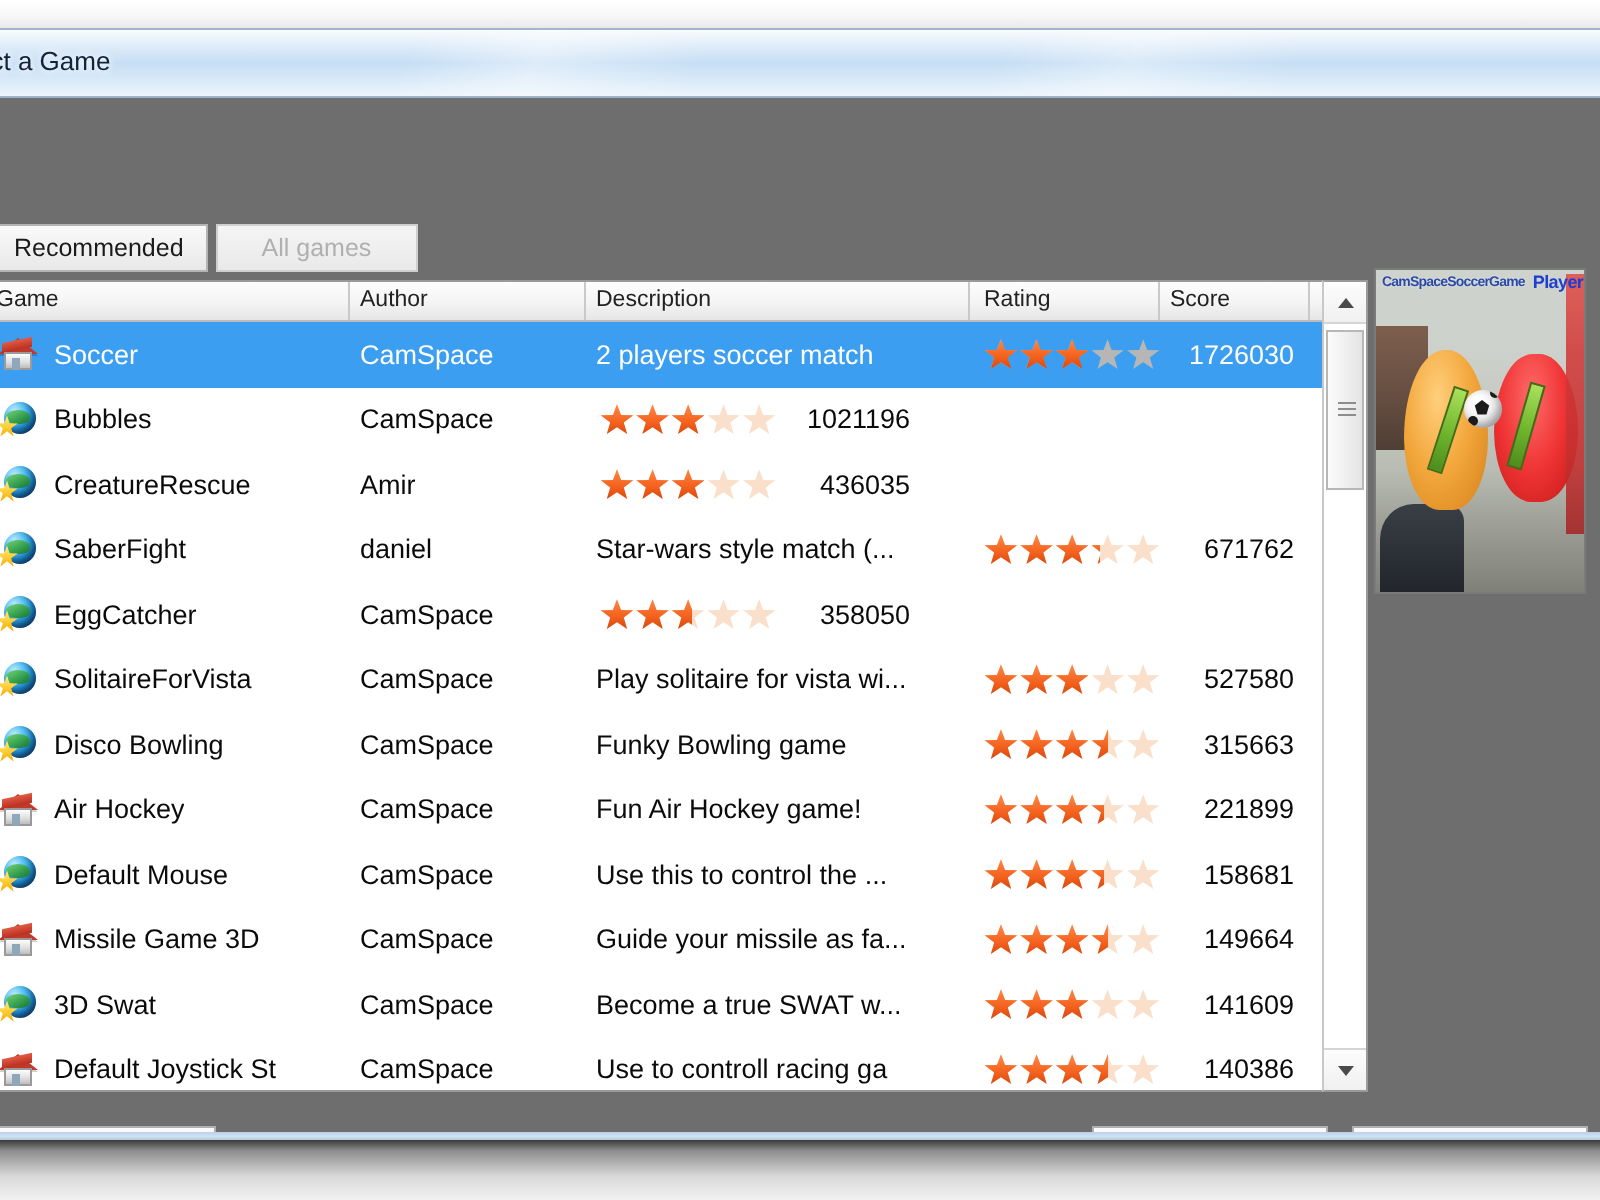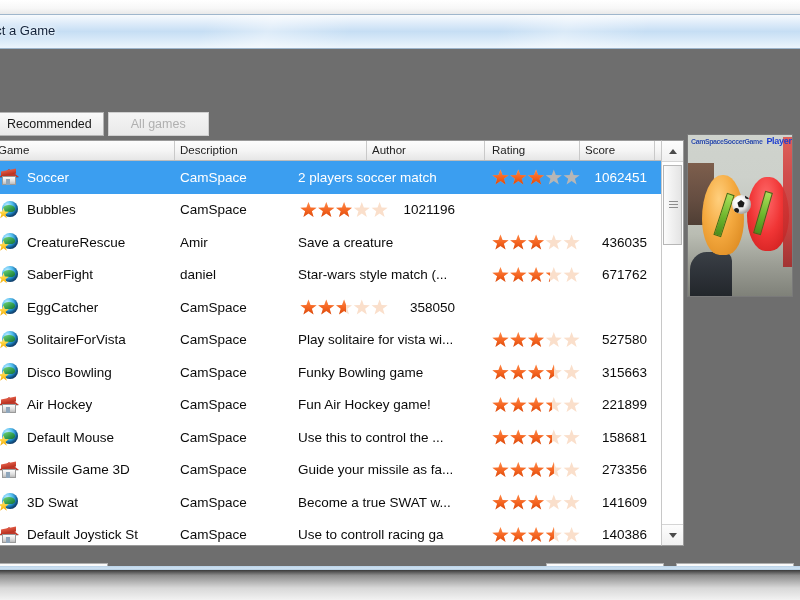--- a/index.html
+++ b/index.html
@@ -510,22 +510,22 @@
     <div id="body">
 
       <div id="tabs">
         <div class="tab">Recommended</div>
         <div class="tab disabled">All games</div>
       </div>
 
       <div id="listview">
         <div id="lv-header">
           <div class="hcell c-game">Game</div>
+          <div class="hcell c-author">Author</div>
           <div class="hcell c-desc">Description</div>
-          <div class="hcell c-author">Author</div>
           <div class="hcell c-rating">Rating</div>
           <div class="hcell c-score" style="text-align:left;padding-left:5px;">Score</div>
           <div class="hcell corner"></div>
         </div>
         <div id="lv-rows">
             <div class="row selected">
               <div class="cell c-game">
                 <span class="icon ic-house">
                   <span class="roof"></span>
                   <span class="roof2"></span>
@@ -557,21 +557,21 @@
                     </span>
                   </span>
                   <span class="star-wrap">
                     <span class="star-shape star-bg gray"></span>
                   </span>
                   <span class="star-wrap">
                     <span class="star-shape star-bg gray"></span>
                   </span>
                 </div>
               </div>
-              <div class="cell c-score">1062451</div>
+              <div class="cell c-score">1726030</div>
             </div>
             <div class="row">
               <div class="cell c-game">
                 <span class="icon ic-globe">
                   <span class="ball"></span>
                   <span class="star"></span>
                 </span>
                 <span class="game-name">Bubbles</span>
               </div>
               <div class="cell c-author">CamSpace</div>
@@ -607,21 +607,20 @@
             </div>
             <div class="row">
               <div class="cell c-game">
                 <span class="icon ic-globe">
                   <span class="ball"></span>
                   <span class="star"></span>
                 </span>
                 <span class="game-name">CreatureRescue</span>
               </div>
               <div class="cell c-author">Amir</div>
-              <div class="cell c-desc">Save a creature</div>
               <div class="cell c-rating">
                 <div class="stars">
                   <span class="star-wrap">
                     <span class="star-shape star-bg"></span>
                     <span style="position: absolute; left: 0px; top: 0px; height: 100%; width: 100%; overflow: hidden;">
                       <span class="star-shape star-fg" style="width: 17px; height: 16px; position: absolute; left: 0px; top: 0px;"></span>
                     </span>
                   </span>
                   <span class="star-wrap">
                     <span class="star-shape star-bg"></span>
@@ -934,21 +933,21 @@
                     <span class="star-shape star-bg"></span>
                     <span style="position: absolute; left: 0px; top: 0px; height: 100%; width: 50%; overflow: hidden;">
                       <span class="star-shape star-fg" style="width: 17px; height: 16px; position: absolute; left: 0px; top: 0px;"></span>
                     </span>
                   </span>
                   <span class="star-wrap">
                     <span class="star-shape star-bg"></span>
                   </span>
                 </div>
               </div>
-              <div class="cell c-score">273356</div>
+              <div class="cell c-score">149664</div>
             </div>
             <div class="row">
               <div class="cell c-game">
                 <span class="icon ic-globe">
                   <span class="ball"></span>
                   <span class="star"></span>
                 </span>
                 <span class="game-name">3D Swat</span>
               </div>
               <div class="cell c-author">CamSpace</div>

